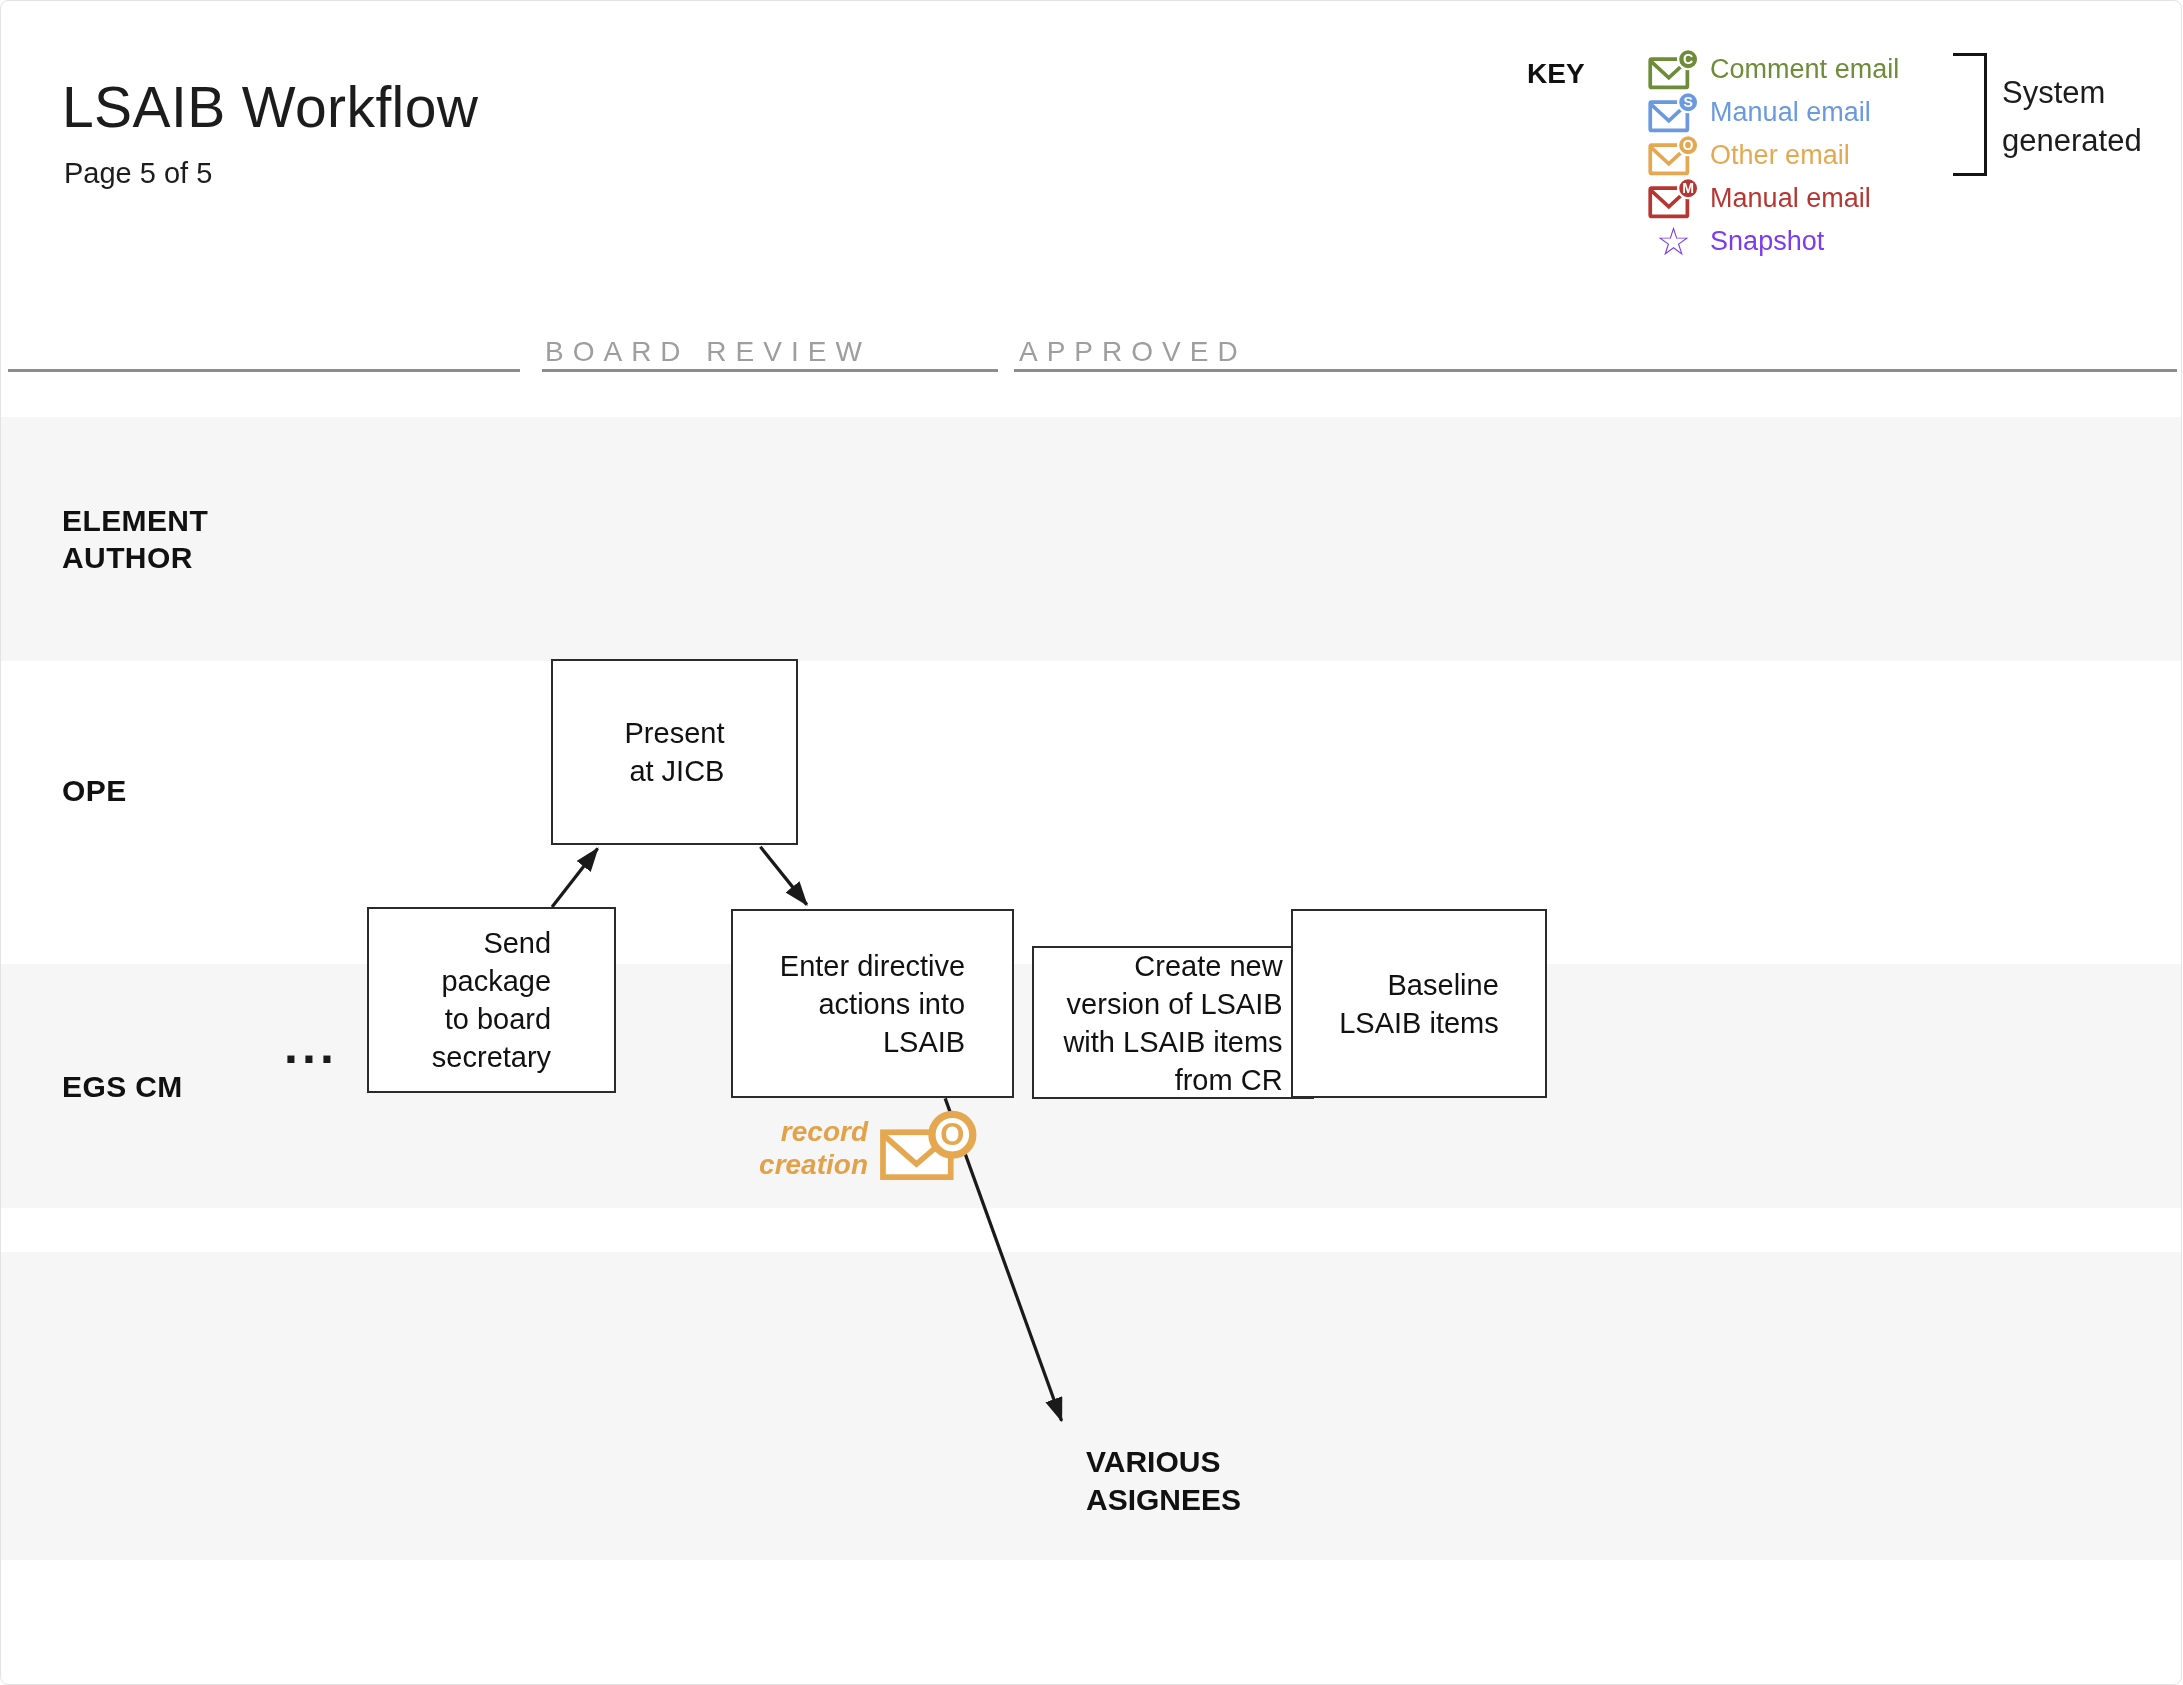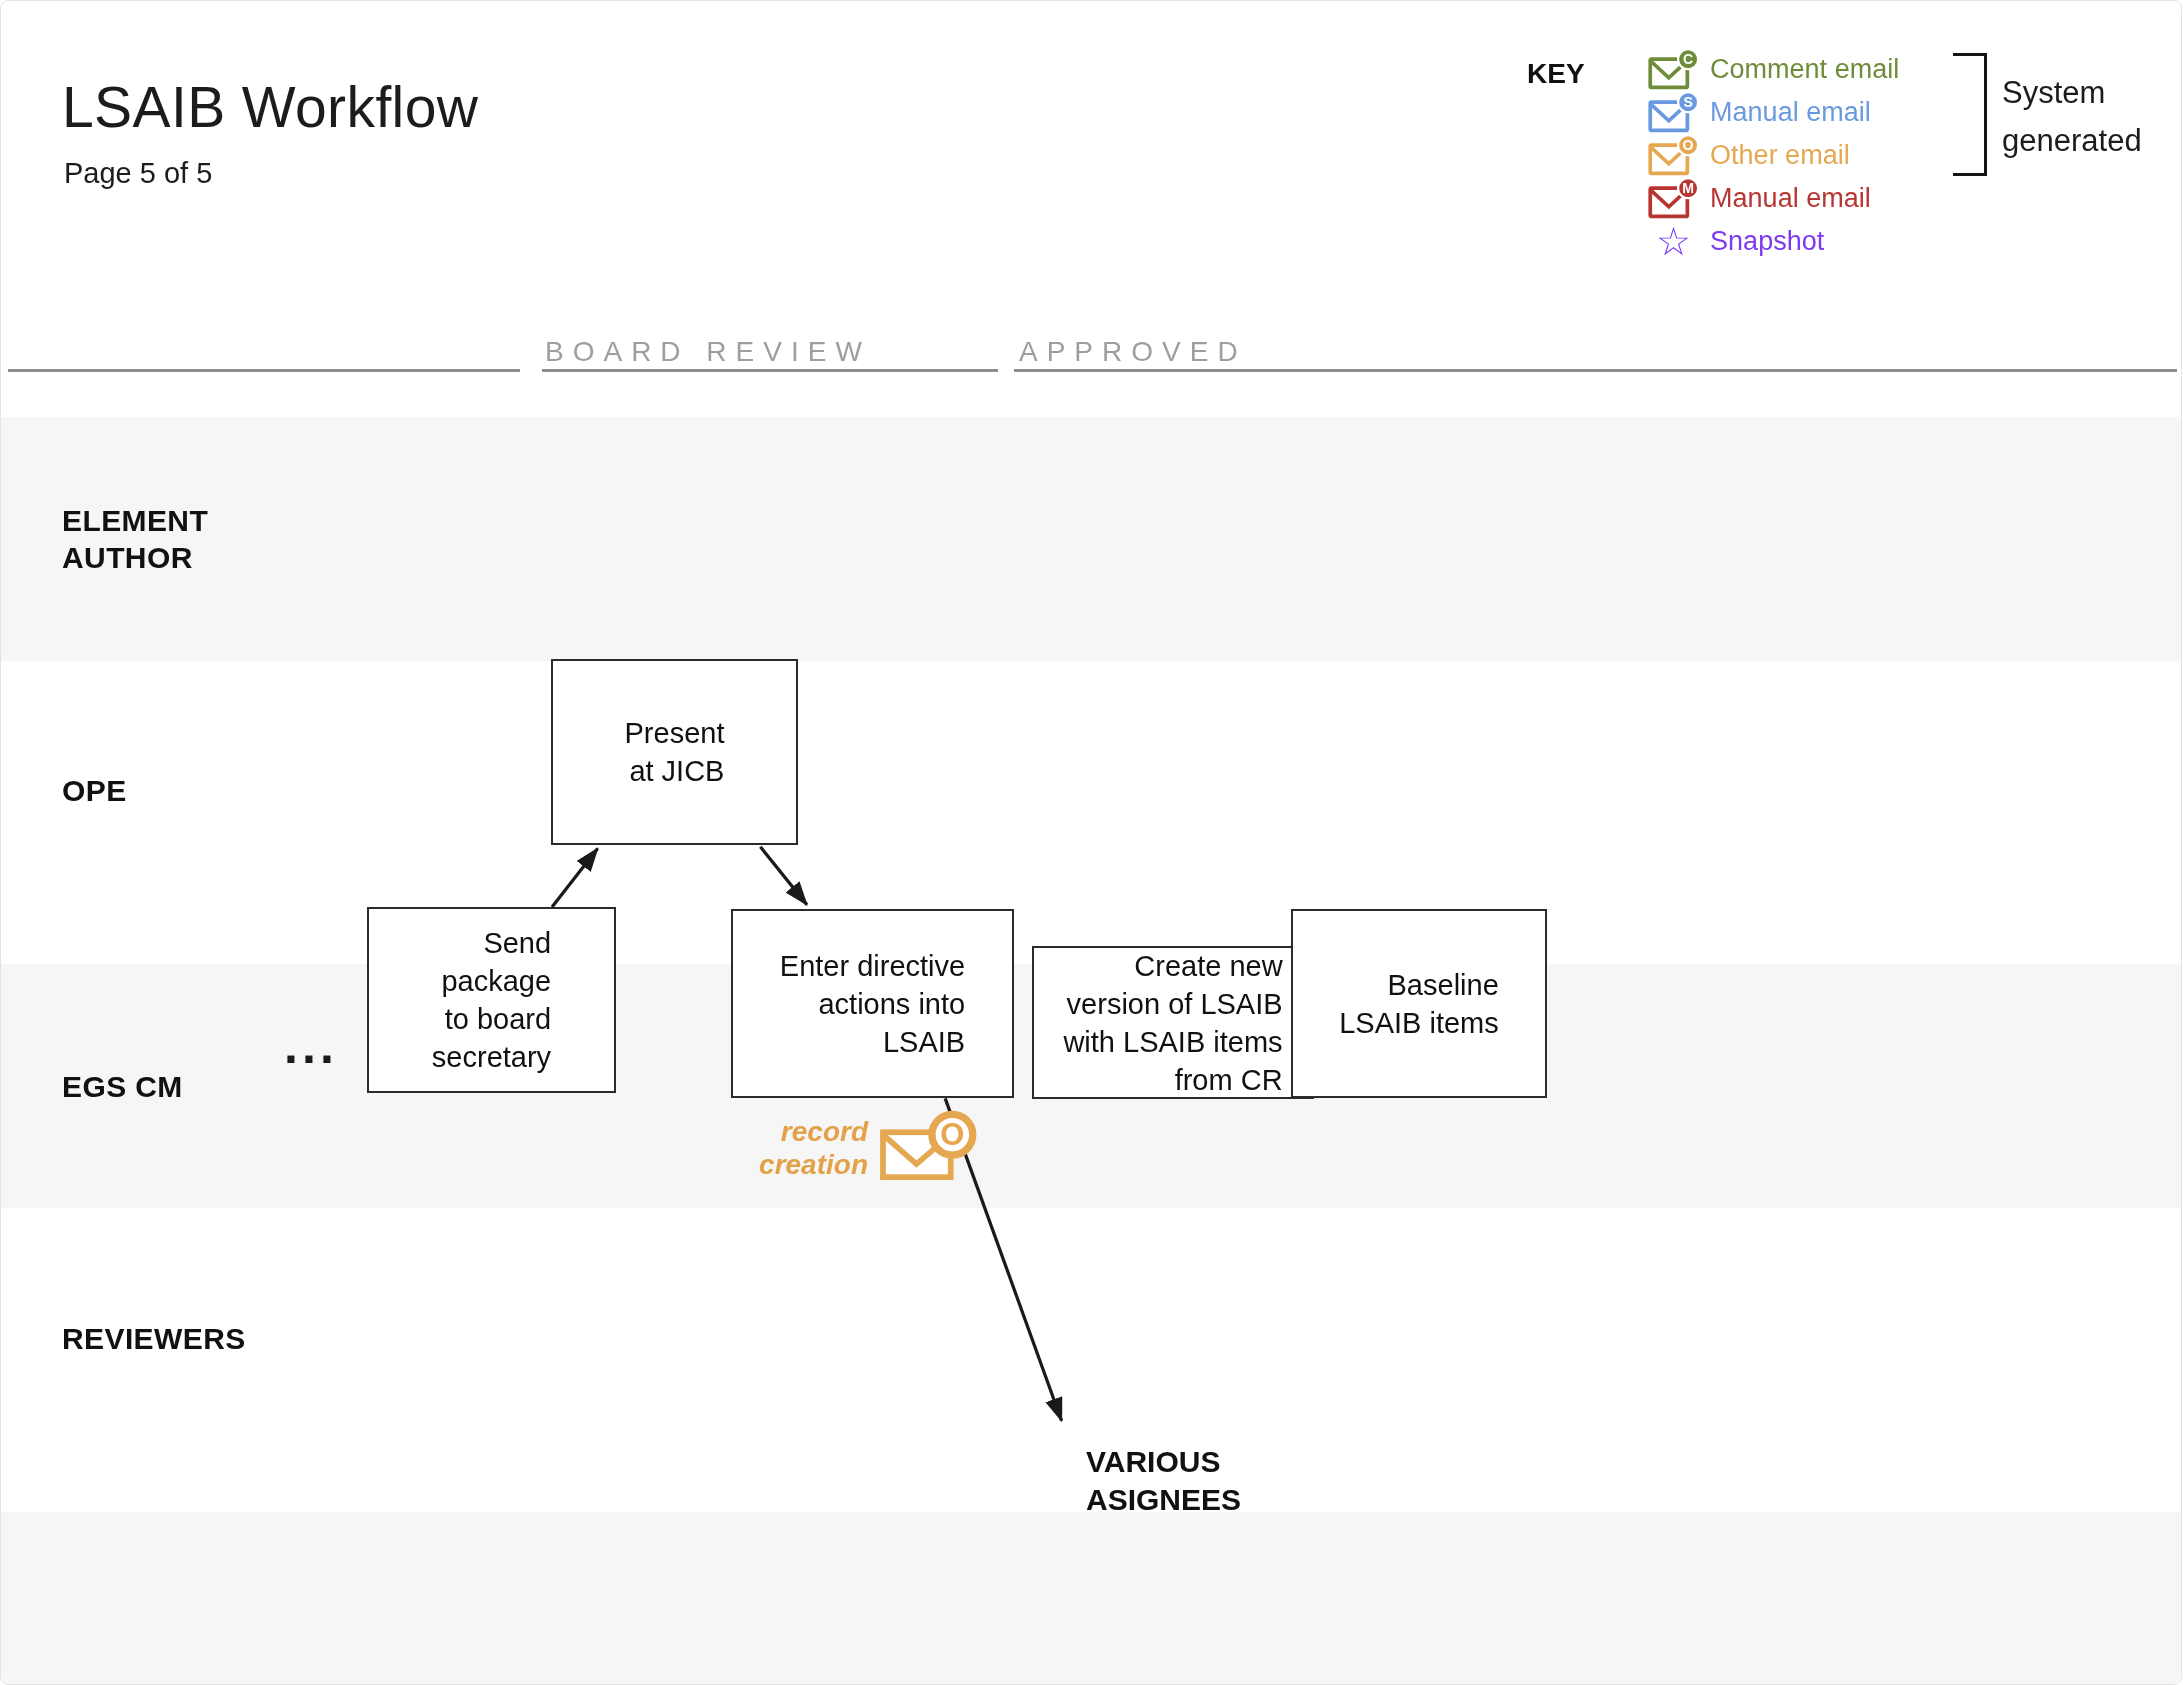--- a/index.html
+++ b/index.html
@@ -136,23 +136,20 @@
     <div class="lane l1 gray">
       <span class="lane-label">ELEMENT
 AUTHOR</span>
     </div>
     <div class="lane l2">
       <span class="lane-label">OPE</span>
     </div>
     <div class="lane l3 gray">
       <span class="lane-label">EGS CM</span>
     </div>
-    <div class="lane l4">
-      <span class="lane-label">REVIEWERS</span>
-    </div>
     <div class="lane l5 gray">
       <span class="lane-label"></span>
     </div>
   </div>
 
   <div class="fbox b1">Present
 at JICB</div>
   <div class="fbox b2">Send
 package
 to board

